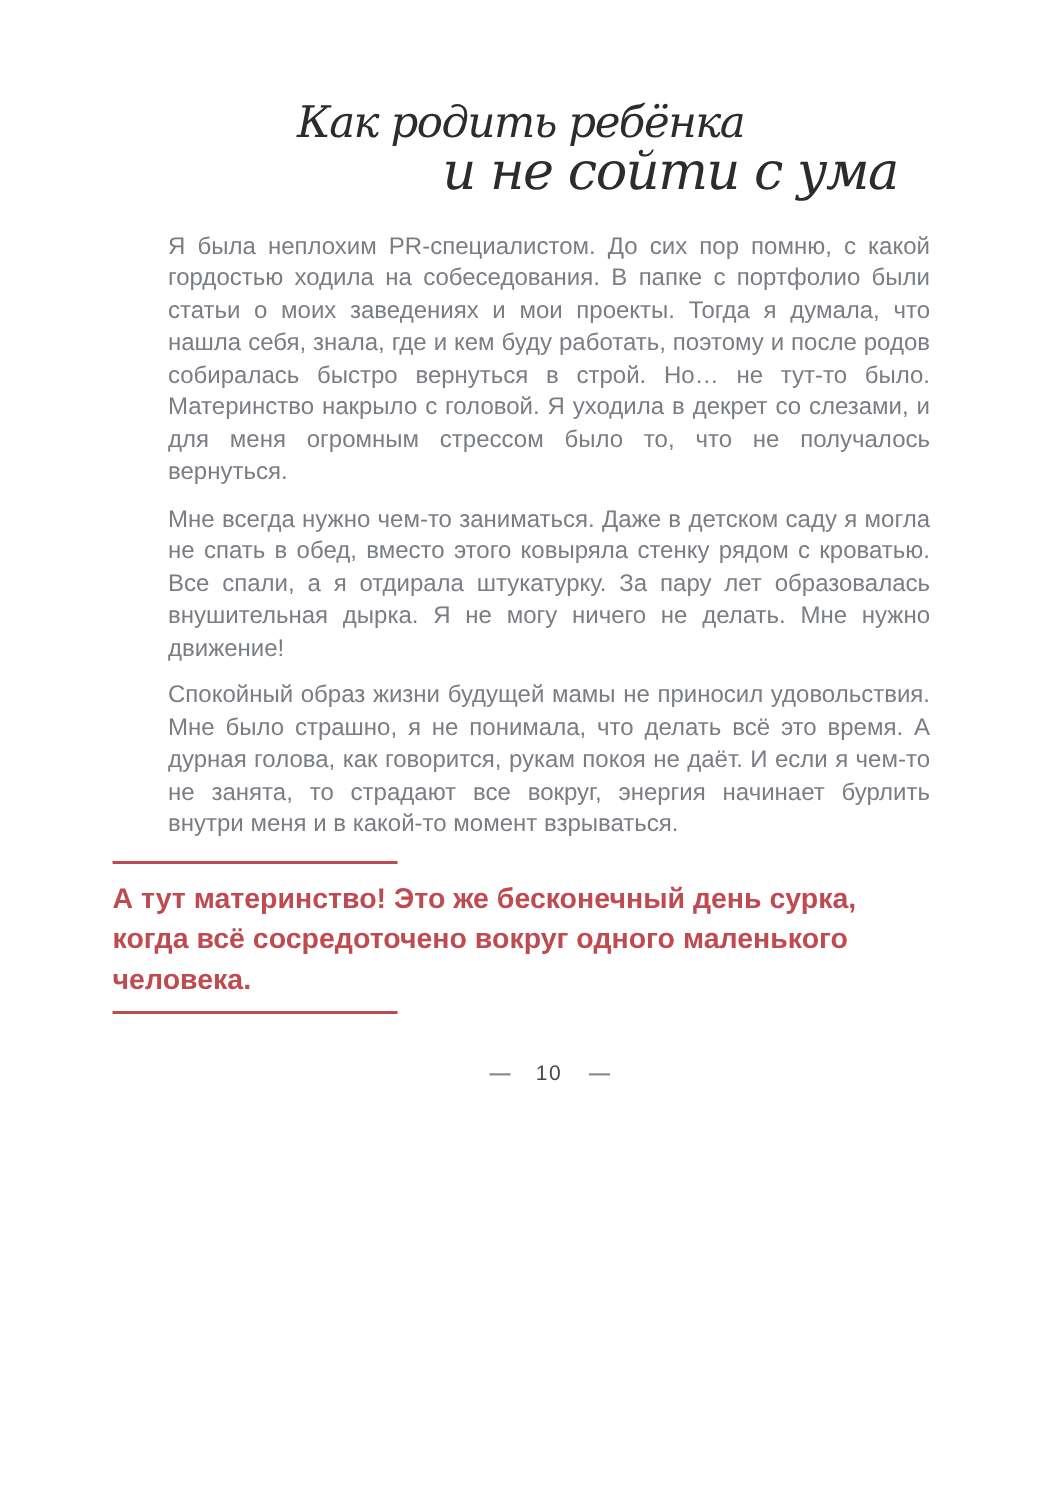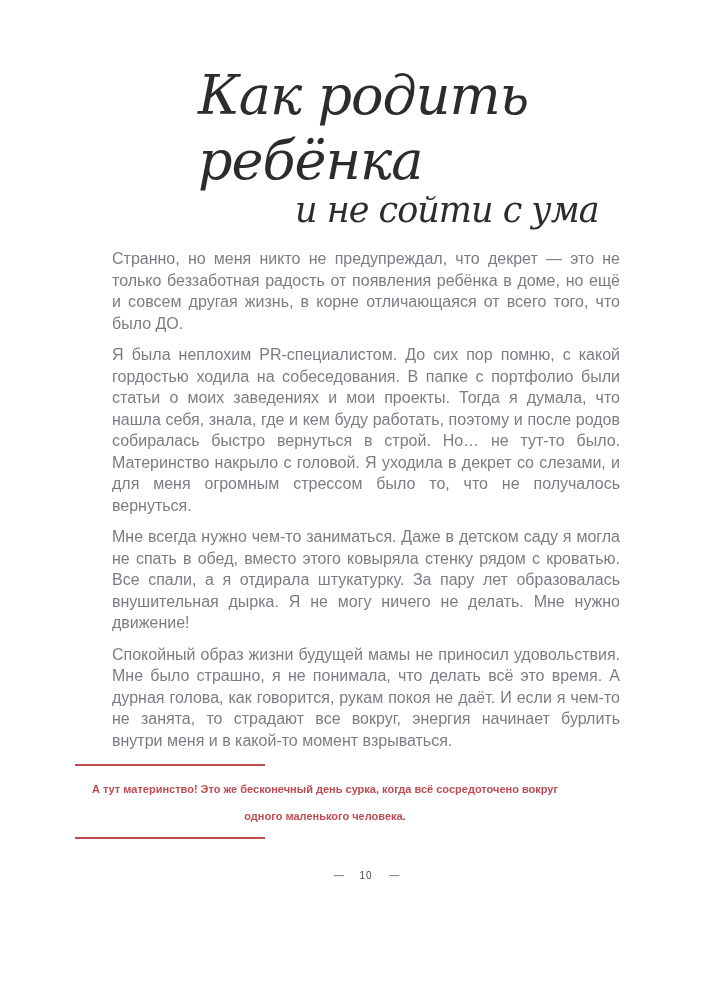--- a/index.html
+++ b/index.html
@@ -21,21 +21,21 @@
   .page{ position:relative; width:708px; height:1001px; }
 
   
   .title-block{
     padding-top:64px;
     color:var(--title-text);
     font-family:"DejaVu Serif", serif;
     font-style:italic;
   }
   .title-line-1{
-    font-size:54px; line-height:1.2;
+    font-size:29px; line-height:1.2;
     margin-left:198px;
     letter-spacing:-1px;
   }
   .title-line-2{
     font-size:35px; line-height:1.05;
     margin-left:295px; margin-top:-2px;
     letter-spacing:-1px;
   }
 
   
@@ -58,33 +58,33 @@
     margin:13px 0 24px -37px;
     width:500px;
   }
   .quote-rule{
     width:190px; height:2px;
     background:var(--accent-red);
     border:none; margin:0;
   }
   .quote-text{
     margin:10px 0 7px 0;
-    font-size:11px;
+    font-size:19px;
     font-weight:bold;
     line-height:27px;
     color:var(--accent-red);
-    text-align:center;
+    text-align:left;
   }
 
   
   .page-footer{
     margin:31px 0 0 112px;
     width:508px;
     text-align:center;
-    font-size:10px;
+    font-size:14px;
   }
   .footer-dash{
     color:var(--footer-dash);
     margin:0 14px;
     font-weight:bold;
     letter-spacing:-1px;
   }
   .footer-num{
     color:var(--footer-num);
     letter-spacing:1px;
@@ -95,21 +95,20 @@
 
 <main class="page">
 
   <header class="title-block">
     <div class="title-line-1">Как родить ребёнка</div>
     <div class="title-line-2">и не сойти с ума</div>
   </header>
 
   <section class="body-col">
 
-    <p class="body-par">Странно, но меня никто не предупреждал, что декрет — это не только беззаботная радость от появления ребёнка в доме, но ещё и совсем другая жизнь, в корне отличающаяся от всего того, что было ДО.</p>
 
     <p class="body-par">Я была неплохим PR-специалистом. До сих пор помню, с какой гордостью ходила на собеседования. В папке с портфолио были статьи о моих заведениях и мои проекты. Тогда я думала, что нашла себя, знала, где и кем буду работать, поэтому и после родов собиралась быстро вернуться в строй. Но… не тут-то было. Материнство накрыло с головой. Я уходила в декрет со слезами, и для меня огромным стрессом было то, что не получалось вернуться.</p>
 
     <p class="body-par">Мне всегда нужно чем-то заниматься. Даже в детском саду я могла не спать в обед, вместо этого ковыряла стенку рядом с кроватью. Все спали, а я отдирала штукатурку. За пару лет образовалась внушительная дырка. Я не могу ничего не делать. Мне нужно движение!</p>
 
     <p class="body-par">Спокойный образ жизни будущей мамы не приносил удовольствия. Мне было страшно, я не понимала, что делать всё это время. А дурная голова, как говорится, рукам покоя не даёт. И если я чем-то не занята, то страдают все вокруг, энергия начинает бурлить внутри меня и в какой-то момент взрываться.</p>
 
     <aside class="pull-quote">
       <div class="quote-rule"></div>
       <p class="quote-text">А тут материнство! Это же бесконечный день сурка, когда всё сосредоточено вокруг одного маленького человека.</p>

